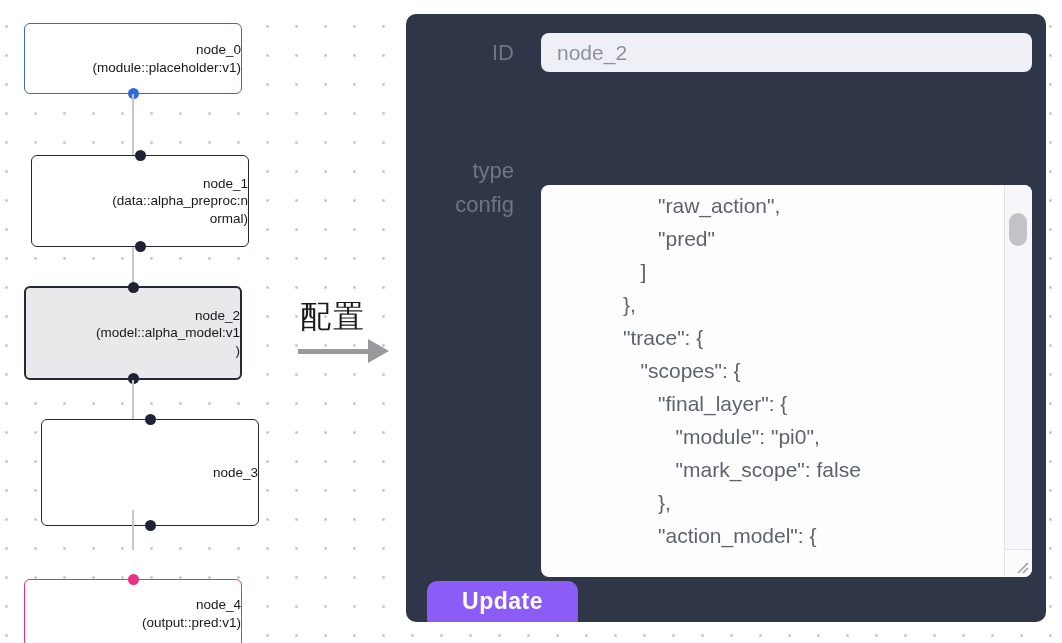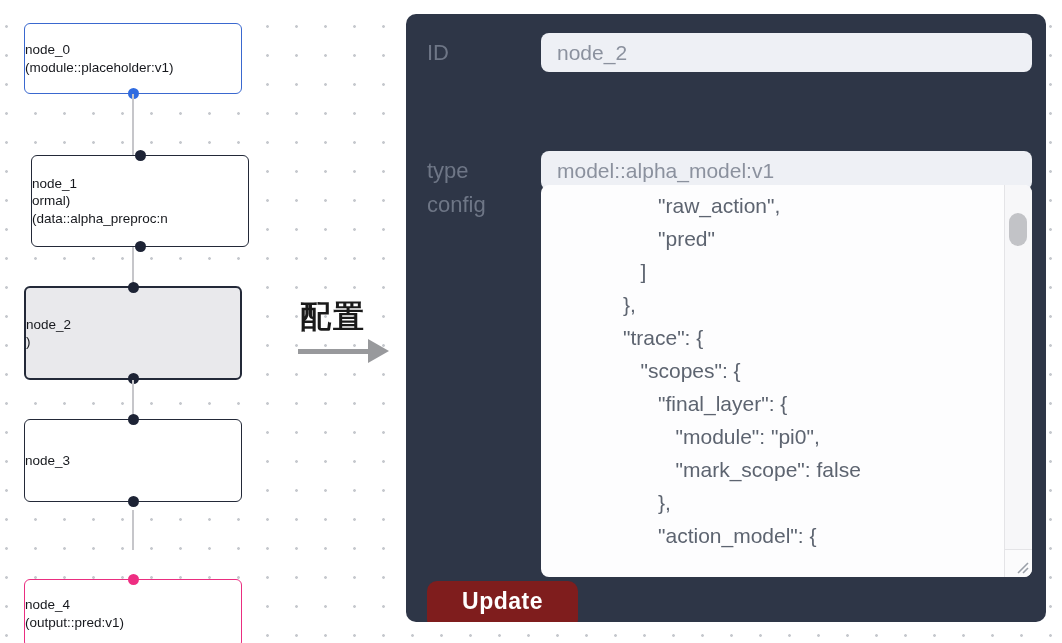--- a/index.html
+++ b/index.html
@@ -17,21 +17,21 @@
   
   .nodes-layer { position: absolute; inset: 0; }
   .flow-node {
     position: absolute;
     background: #ffffff;
     border: 1.5px solid #232938;
     border-radius: 6px;
     display: flex;
     align-items: center;
     justify-content: center;
-    text-align: left;
+    text-align: right;
   }
   .flow-node .node-label {
     font-size: 13.5px;
     line-height: 17.5px;
     color: #16181d;
     width: 100%;
   }
   .flow-node.v-input    { border-color: #3a68cf; }
   .flow-node.v-output   { border-color: #ea2e80; }
   .flow-node.v-selected { border-width: 2.5px; background: #e9e9ec; }
@@ -51,21 +51,21 @@
   .connector {
     position: absolute;
     width: 2px;
     background: #c6c6ca;
   }
 
   
   .edge-note { position: absolute; left: 292px; top: 296px; width: 116px; height: 70px; }
   .edge-note .edge-label {
     position: absolute; left: 8px; top: 0;
-    font-size: 31px; font-weight: 700; color: #1a1a1a;
+    font-size: 31px; font-weight: 400; color: #1a1a1a;
     letter-spacing: 2px; white-space: nowrap;
   }
   .arrow-right { position: absolute; left: 6px; top: 43px; width: 92px; height: 24px; }
   .arrow-right .shaft {
     position: absolute; left: 0; top: 10px; width: 72px; height: 5px; background: #98999c;
   }
   .arrow-right .head {
     position: absolute; left: 70px; top: 0;
     width: 0; height: 0;
     border-top: 12px solid transparent;
@@ -82,21 +82,21 @@
     border-radius: 10px;
     overflow: hidden;
   }
   .panel .row { position: absolute; left: 21px; right: 14px; }
   .panel .row-id   { top: 19px;  height: 39px; }
   .panel .row-type { top: 97px;  height: 39px; margin-top: 40px; }
   .panel .row-config { top: 171px; height: 392px; }
   .field-label {
     position: absolute; left: 0; top: 0;
     width: 87px;
-    text-align: left;
+    text-align: right;
     font-size: 22px;
     color: #6e7686;
     line-height: 39px;
   }
   .row-config .field-label { line-height: 22px; top: 9px; }
   .text-input {
     position: absolute; left: 114px; top: 0; right: 0; height: 39px;
     background: #eef0f5;
     border: none; outline: none;
     border-radius: 8px;
@@ -138,21 +138,21 @@
     width: 28px; height: 28px;
     background: #fbfbfc;
     border-left: 1px solid #e4e4e7;
     border-top: 1px solid #e4e4e7;
   }
   .resize-corner svg { position: absolute; right: 3px; bottom: 3px; }
   .update-btn {
     position: absolute;
     left: 21px; top: 567px;
     width: 151px; height: 48px;
-    background: #7f1d1d;
+    background: #8b5cf6;
     border: none;
     border-radius: 10px;
     color: #ffffff;
     font-family: "Liberation Sans", "DejaVu Sans", sans-serif;
     font-size: 23px;
     font-weight: 600;
     letter-spacing: 0.5px;
     text-align: center;
     padding-bottom: 8px;
     cursor: pointer;
@@ -166,37 +166,38 @@
     <div class="node-label">
         <div>node_0</div>
         <div>(module::placeholder:v1)</div>
       </div>
   <div class="handle bottom h-blue"></div>
     </div>
     <div class="connector" style="left: 132px; top: 94px; height: 61px;"></div>
     <div class="flow-node v-default" style="left: 24px; top: 155px; width: 218px; height: 92px; margin-left: 7px;">
     <div class="node-label">
         <div>node_1</div>
+        <div>(data::alpha_preproc:n</div>
         <div>ormal)</div>
-        <div>(data::alpha_preproc:n</div>
       </div>
   <div class="handle top h-dark"></div>
       <div class="handle bottom h-dark"></div>
     </div>
     <div class="connector" style="left: 132px; top: 247px; height: 39px;"></div>
     <div class="flow-node v-selected" style="left: 24px; top: 286px; width: 218px; height: 94px;">
     <div class="node-label">
         <div>node_2</div>
+        <div>(model::alpha_model:v1</div>
         <div>)</div>
       </div>
   <div class="handle top h-dark"></div>
       <div class="handle bottom h-dark"></div>
     </div>
     <div class="connector" style="left: 132px; top: 380px; height: 39px;"></div>
-    <div class="flow-node v-default" style="left: 24px; top: 419px; width: 218px; height: 83px;">
+    <div class="flow-node v-default" style="left: 41px; top: 419px; width: 218px; height: 107px;">
     <div class="node-label">
         <div>node_3</div>
       </div>
   <div class="handle top h-dark"></div>
       <div class="handle bottom h-dark"></div>
     </div>
     <div class="connector" style="left: 132px; top: 510px; height: 40px;"></div>
     <div class="flow-node v-output" style="left: 24px; top: 550px; width: 218px; height: 69px; margin-top: 29px;">
     <div class="node-label">
         <div>node_4</div>
@@ -216,21 +217,20 @@
 
 <div class="panel">
 
   <div class="row row-id">
     <div class="field-label">ID</div>
     <input class="text-input" type="text" value="node_2" style="">
   </div>
 
   <div class="row row-type">
     <div class="field-label">type</div>
-    <input class="text-input" type="text" value="model::alpha_model:v1" style="">
   </div>
 
   <div class="row row-config">
     <div class="field-label">config</div>
     <div class="textarea-wrap">
       <div class="config-text">      "raw_action",
       "pred"
    ]
 },
 "trace": {

